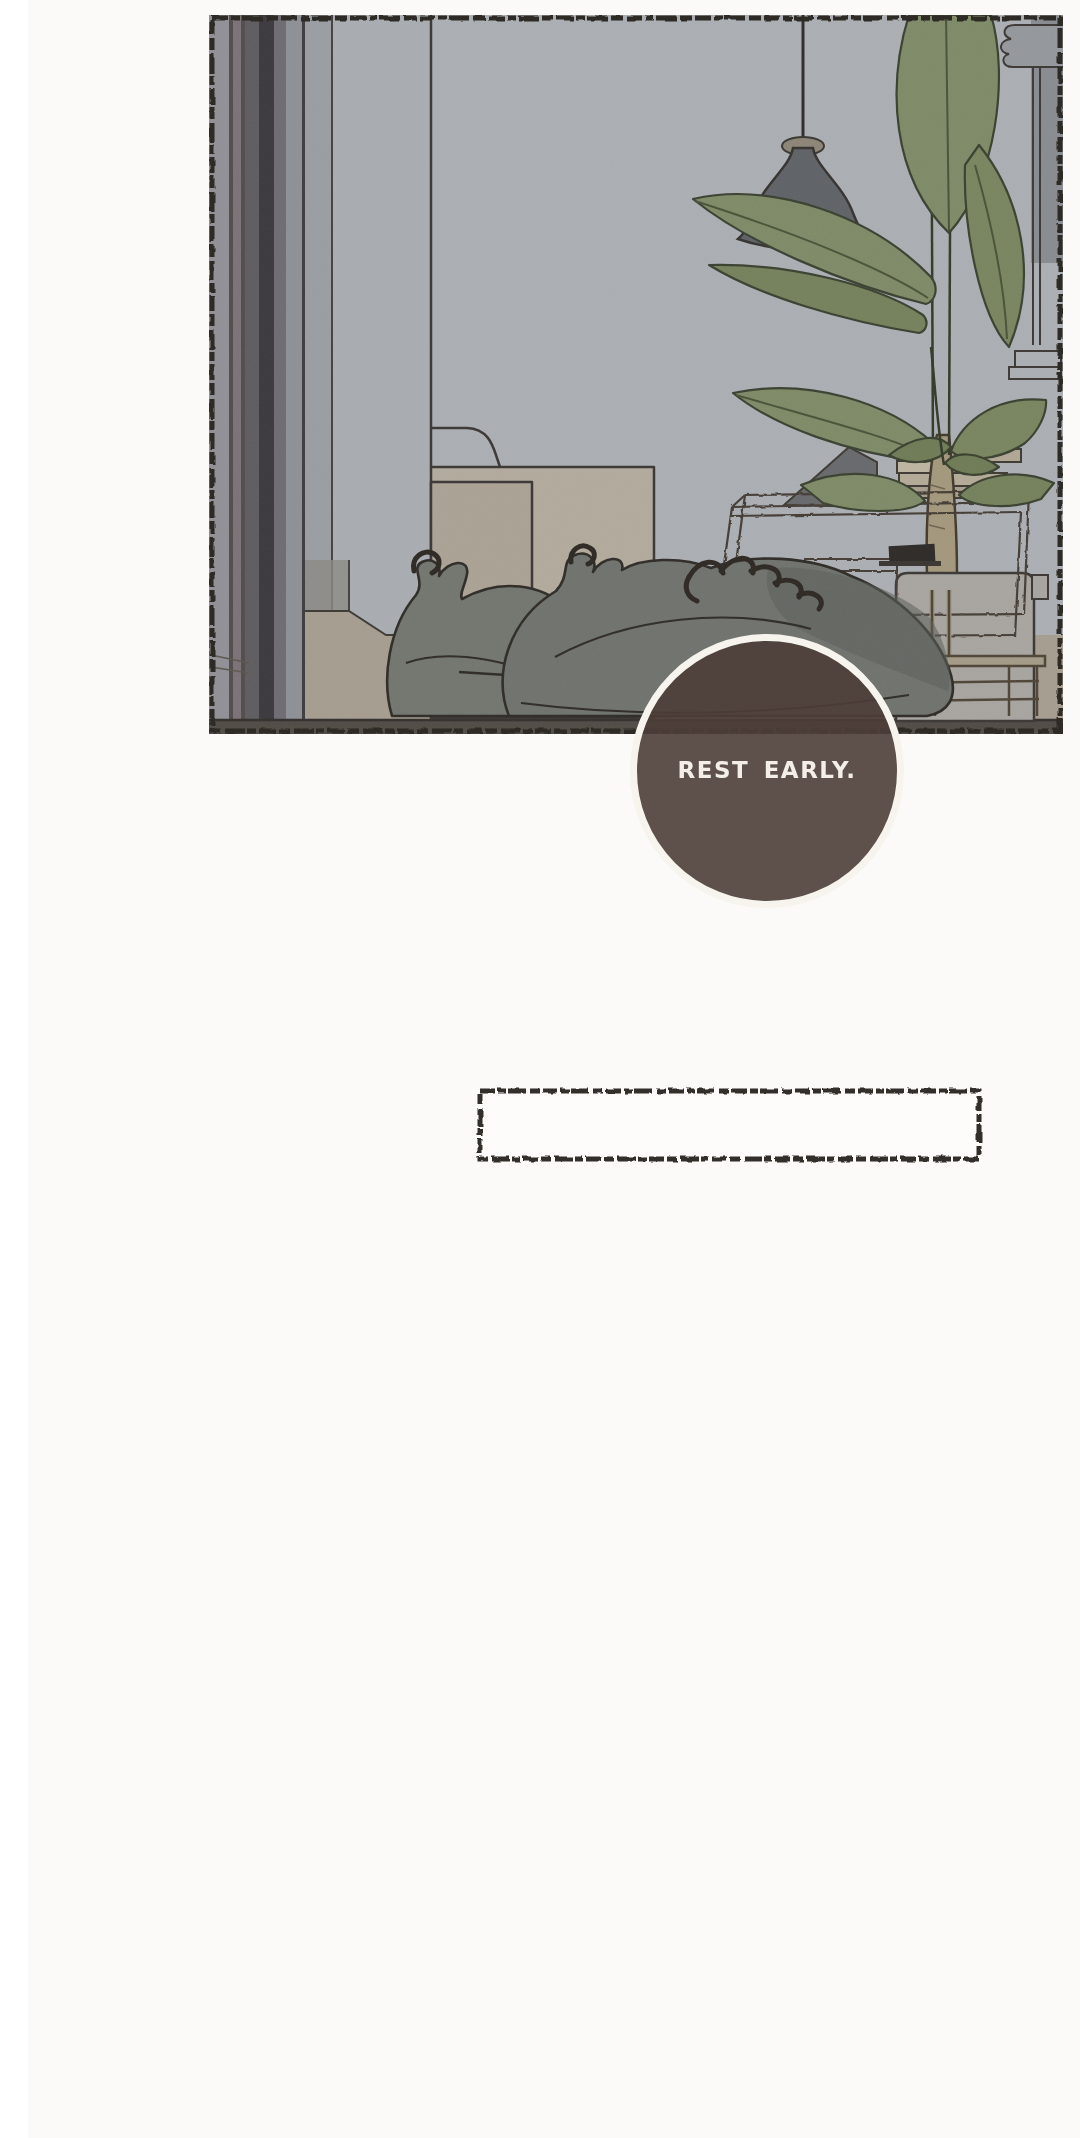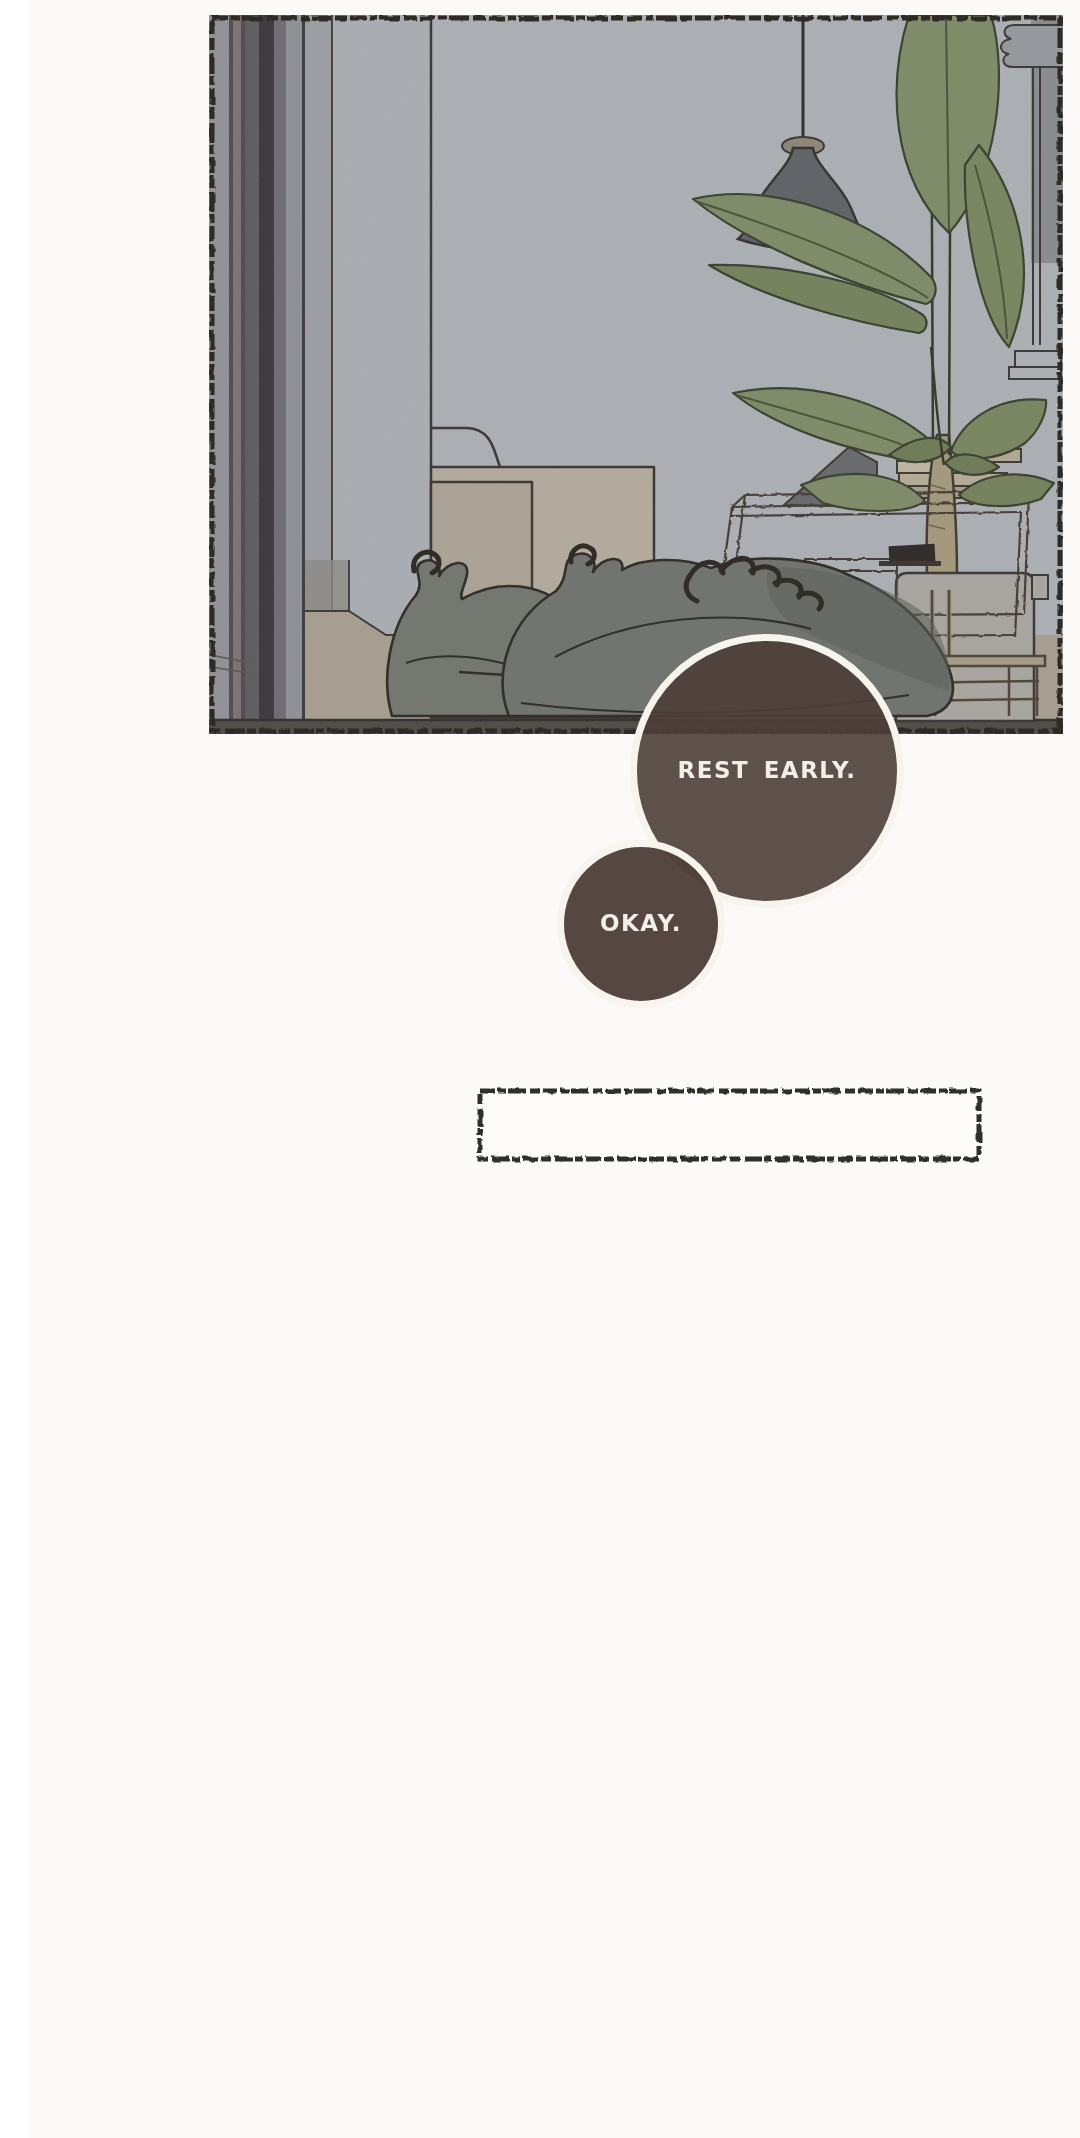--- a/index.html
+++ b/index.html
@@ -238,23 +238,20 @@
       <rect x="0" y="0" width="854" height="719" filter="url(#grainF)" opacity="0.06"></rect>
 
       <rect x="3" y="3" width="848" height="713" fill="none" stroke="#2d2927" stroke-width="5" stroke-dasharray="16 3 9 2 20 4 12 3" filter="url(#rough)"></rect>
     </svg>
   </div>
 
   <div class="bubble bubble-big">
     <span class="bubble-text">REST EARLY.</span>
   </div>
 
-  <div class="bubble bubble-small">
-    <span class="bubble-text">OKAY.</span>
-  </div>
 
   <div class="caption-box">
     <svg viewBox="0 0 507 76">
       <defs>
         <filter id="roughBox" x="-6%" y="-20%" width="112%" height="140%">
           <feTurbulence type="fractalNoise" baseFrequency="0.11" numOctaves="2" seed="5" result="n"></feTurbulence>
           <feDisplacementMap in="SourceGraphic" in2="n" scale="4"></feDisplacementMap>
         </filter>
       </defs>
       <rect x="4" y="4" width="499" height="68" fill="#fdfcfb" stroke="#332e2b" stroke-width="5" stroke-dasharray="15 3 8 2 18 4 10 3" filter="url(#roughBox)"></rect>

